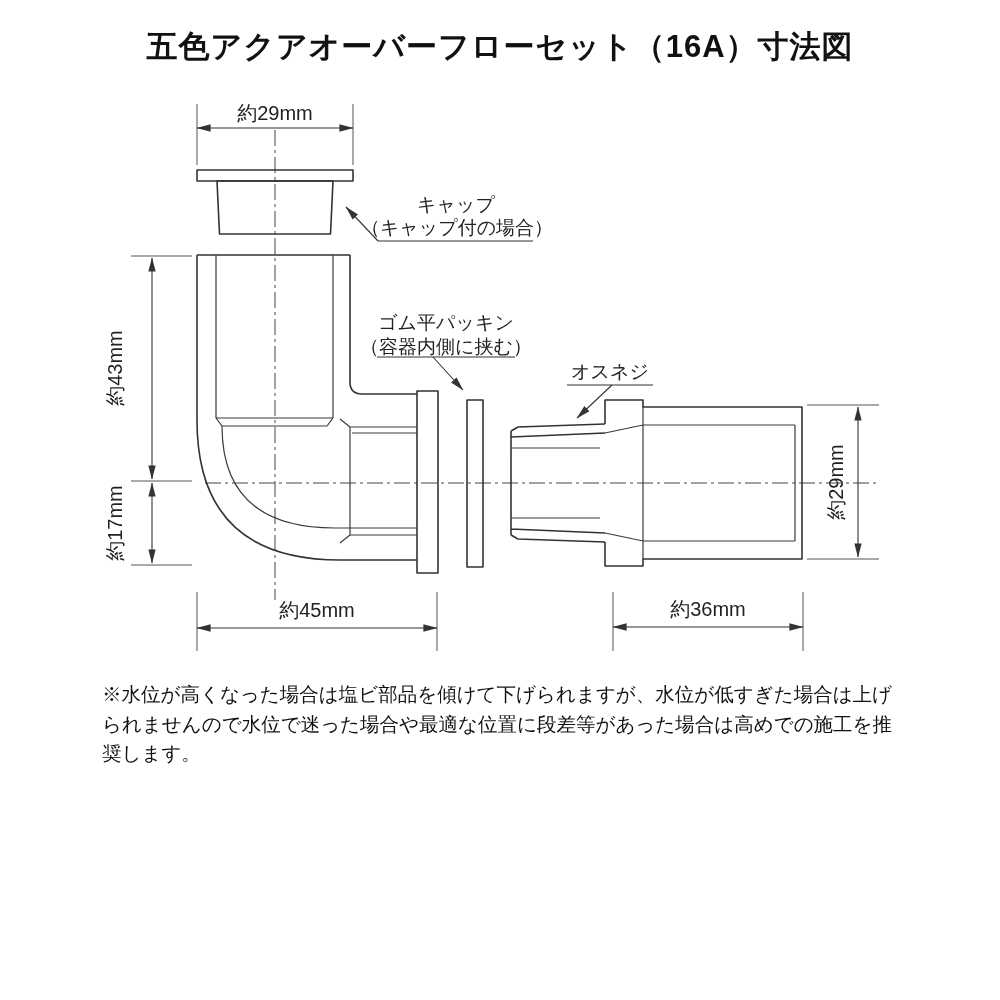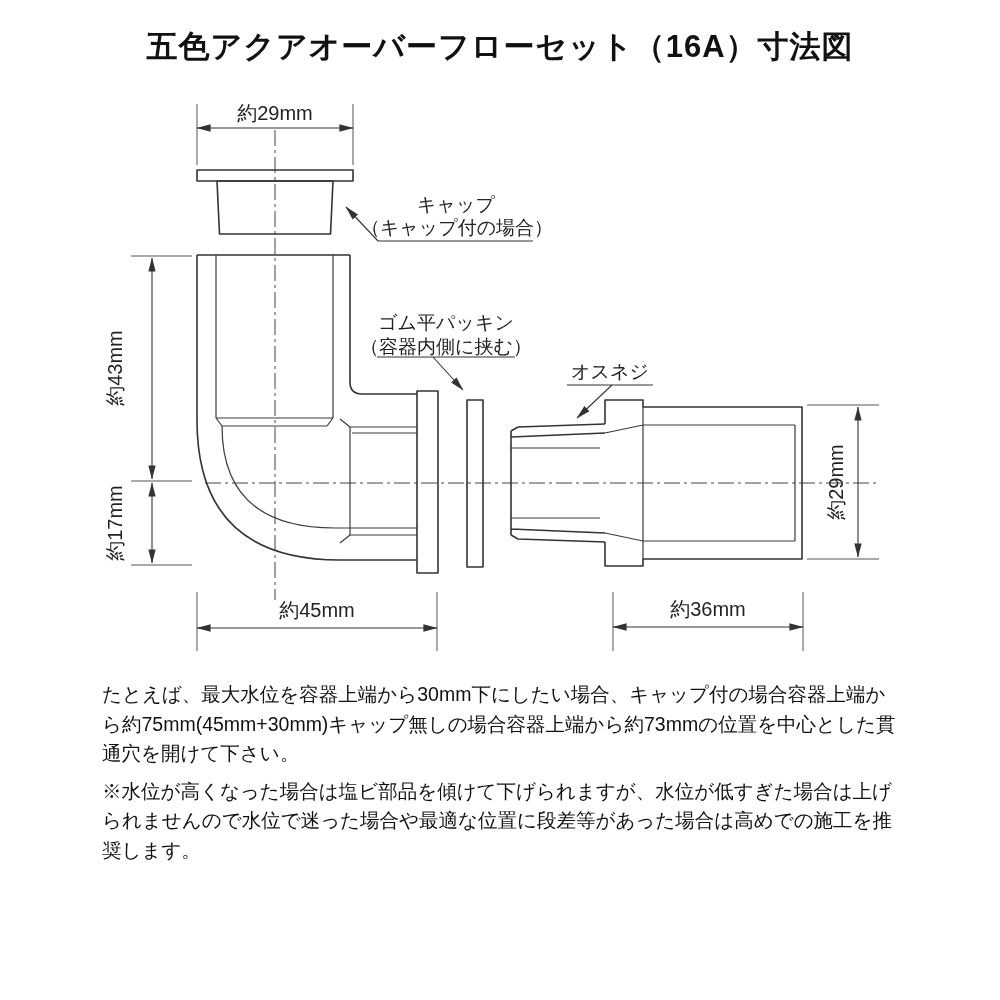--- a/index.html
+++ b/index.html
@@ -105,17 +105,16 @@
     </g>
 
     <g>
       <path class="dim" d="M567,385 H653"></path>
       <path class="dim" d="M612,385 L577,418" marker-end="url(#arrow)"></path>
       <text class="label-text" x="610" y="378" text-anchor="middle">オスネジ</text>
     </g>
   </svg>
 
   <div class="notes">
-    <p>たとえば、最大水位を容器上端から30mm下にしたい場合、キャップ付の場合容器上端から約75mm(45mm+30mm)キャップ無しの場合容器上端から約73mmの位置を中心とした貫通穴を開けて下さい。</p>
     <p>※水位が高くなった場合は塩ビ部品を傾けて下げられますが、水位が低すぎた場合は上げられませんので水位で迷った場合や最適な位置に段差等があった場合は高めでの施工を推奨します。</p>
   </div>
 
 </div>
 
 </body></html>

